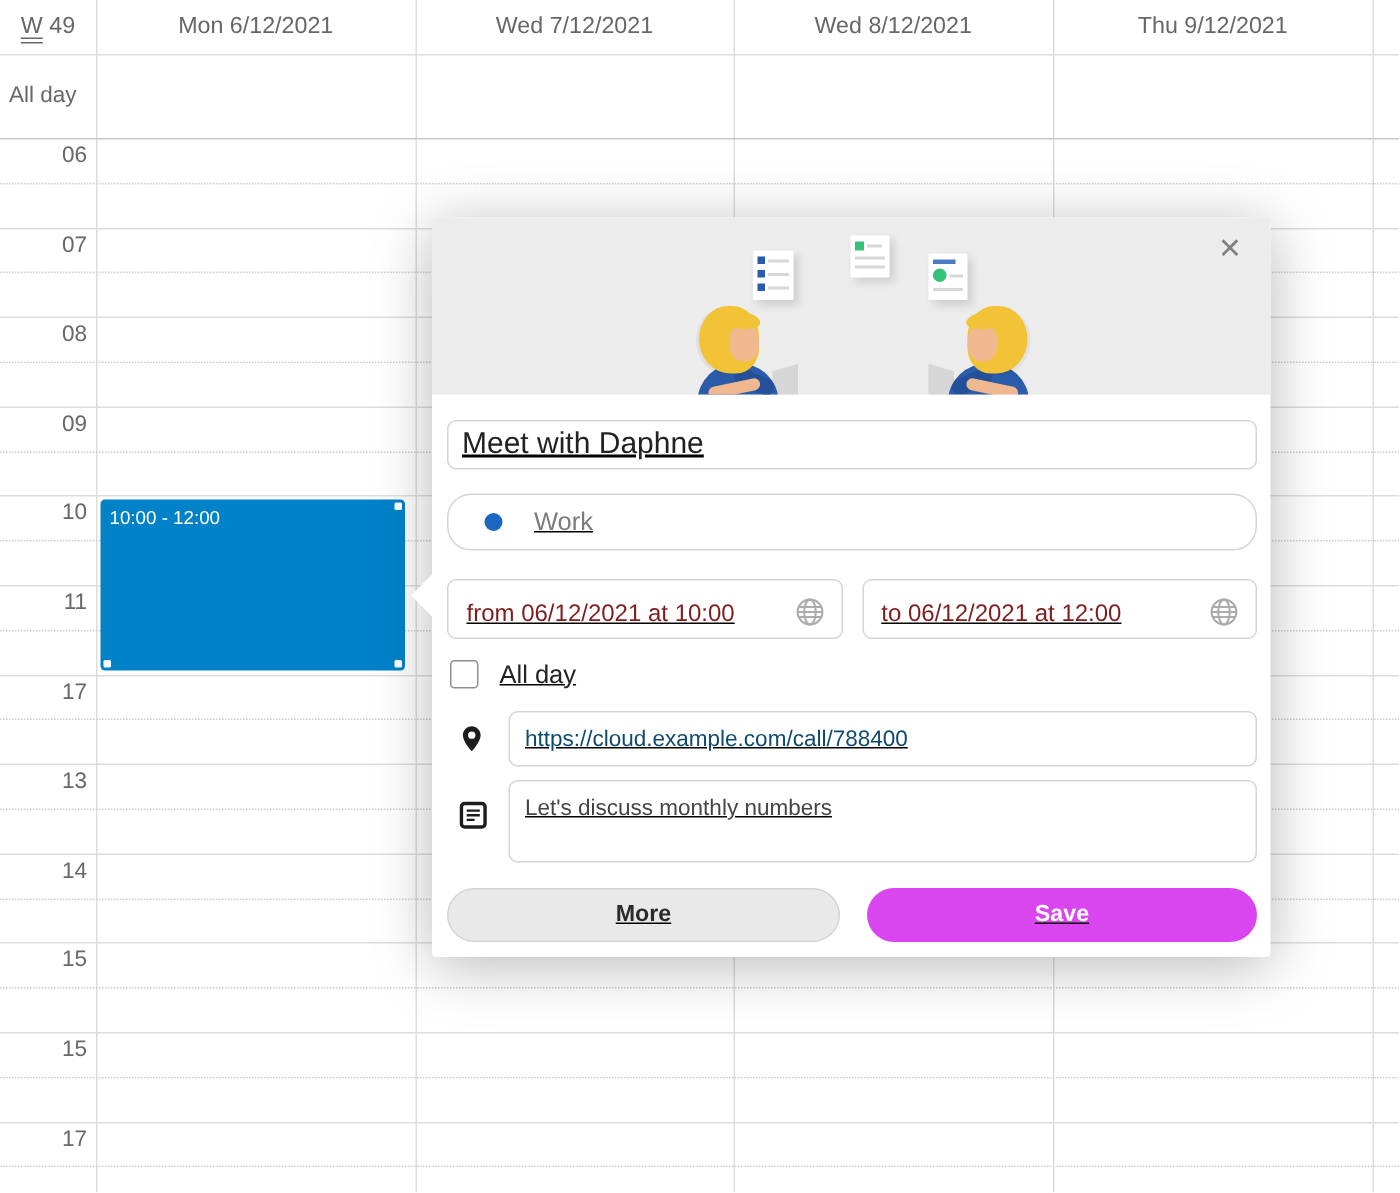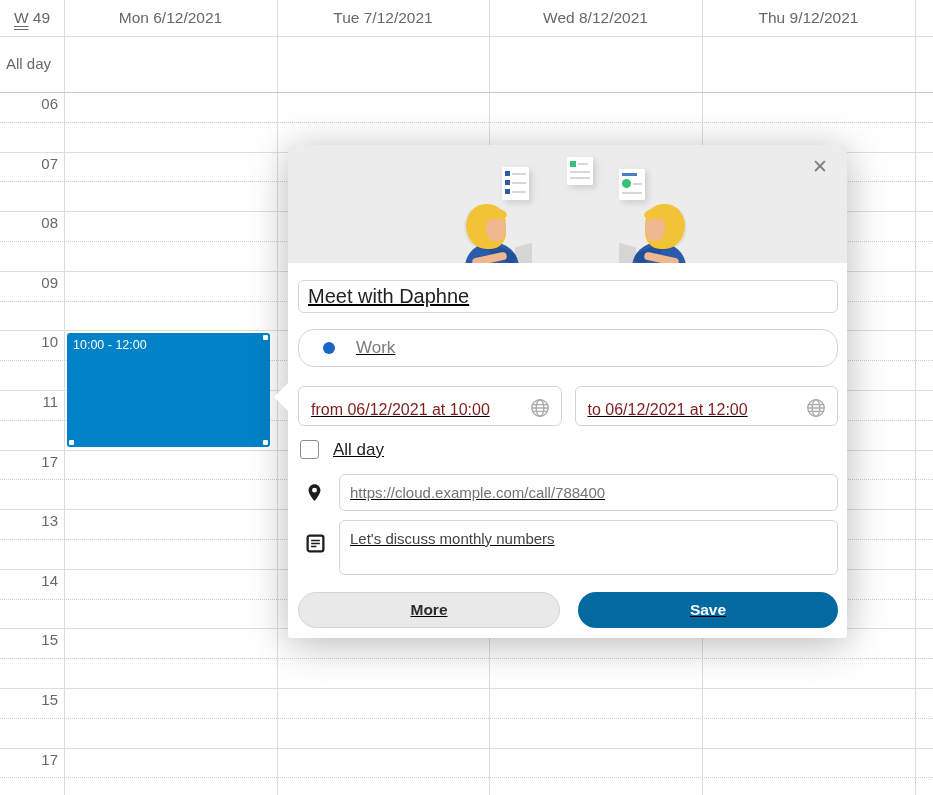--- a/index.html
+++ b/index.html
@@ -74,21 +74,21 @@
             padding:8px 10px 0 12px;font-size:16px;color:#7f1d1d;cursor:pointer;}
   .allday-fldrow{margin-top:13px;height:21px;display:flex;align-items:center;}
   .cb{appearance:none;-webkit-appearance:none;width:19px;height:19px;margin:0 0 0 2px;
       border:1px solid #8f8f8f;border-radius:3px;background:#fff;}
   .allday-txt{margin-left:14px;font-size:17px;color:#222;}
   .icon-row{display:flex;}
   .row-loc{margin-top:14px;}
   .row-desc{margin-top:9px;}
   .icon-col{width:41px;box-sizing:border-box;padding-left:7px;display:flex;align-items:center;}
   .icon-col.top{align-items:flex-start;padding-top:13px;}
-  .loc-input{flex:1;height:37px;font-size:15px;color:#737373;padding:0 10px;
+  .loc-input{flex:1;height:37px;font-size:15px;color:#0c4a6e;padding:0 10px;
              font-family:"Liberation Sans",sans-serif;outline:none;}
   .desc-area{flex:1;height:55px;font-size:15px;color:#444;padding:8px 10px;resize:none;
              font-family:"Liberation Sans",sans-serif;outline:none;line-height:1.35;}
   .btn-row{margin-top:17px;display:flex;gap:18px;}
   .btn{flex:1;height:36px;border-radius:18px;font-size:15.5px;font-weight:bold;border:none;
        cursor:pointer;font-family:"Liberation Sans",sans-serif;}
   .btn-more{background:#e9e9e9;border:1px solid #d4d4d4;color:#2b2b2b;}
   .btn-save{color:#fff;}
 </style>
 </head>
@@ -98,21 +98,21 @@
 
   <div class="vline" style="left:64px"></div>
   <div class="vline" style="left:277px"></div>
   <div class="vline" style="left:489px"></div>
   <div class="vline" style="left:702px"></div>
   <div class="vline" style="left:915px"></div>
 
   <div class="cal-header">
     <div class="week-cell"><span class="week-sym">W</span>&nbsp;<span>49</span></div>
     <div class="day-head" style="left:64px;width:213px">Mon 6/12/2021</div>
-    <div class="day-head" style="left:277px;width:212px">Tue 7/12/2021</div>
+    <div class="day-head" style="left:277px;width:212px">Wed 7/12/2021</div>
     <div class="day-head" style="left:489px;width:213px">Wed 8/12/2021</div>
     <div class="day-head" style="left:702px;width:213px">Thu 9/12/2021</div>
   </div>
 
   <div class="allday-row">
     <div class="allday-label">All day</div>
   </div>
 
   <div>
     <div class="hour-row" style="top:92px">
@@ -294,18 +294,18 @@
           <svg viewBox="0 0 24 24" width="21" height="21">
               <rect x="3" y="3" width="18" height="18" rx="2.5" fill="none" stroke="#1d1d1d" stroke-width="2.6"></rect>
               <path stroke="#1d1d1d" stroke-width="1.8" fill="none" d="M7 8.5h10M7 12h10M7 15.5h6"></path>
             </svg>
         </div>
         <textarea class="desc-area fld" style="">Let's discuss monthly numbers</textarea>
       </div>
 
       <div class="btn-row">
         <button class="btn btn-more">More</button>
-        <button class="btn btn-save" style="background: #0369a1;">Save</button>
+        <button class="btn btn-save" style="background: #d946ef;">Save</button>
       </div>
     </div>
   </div>
 
 </div>
 
 </body></html>

